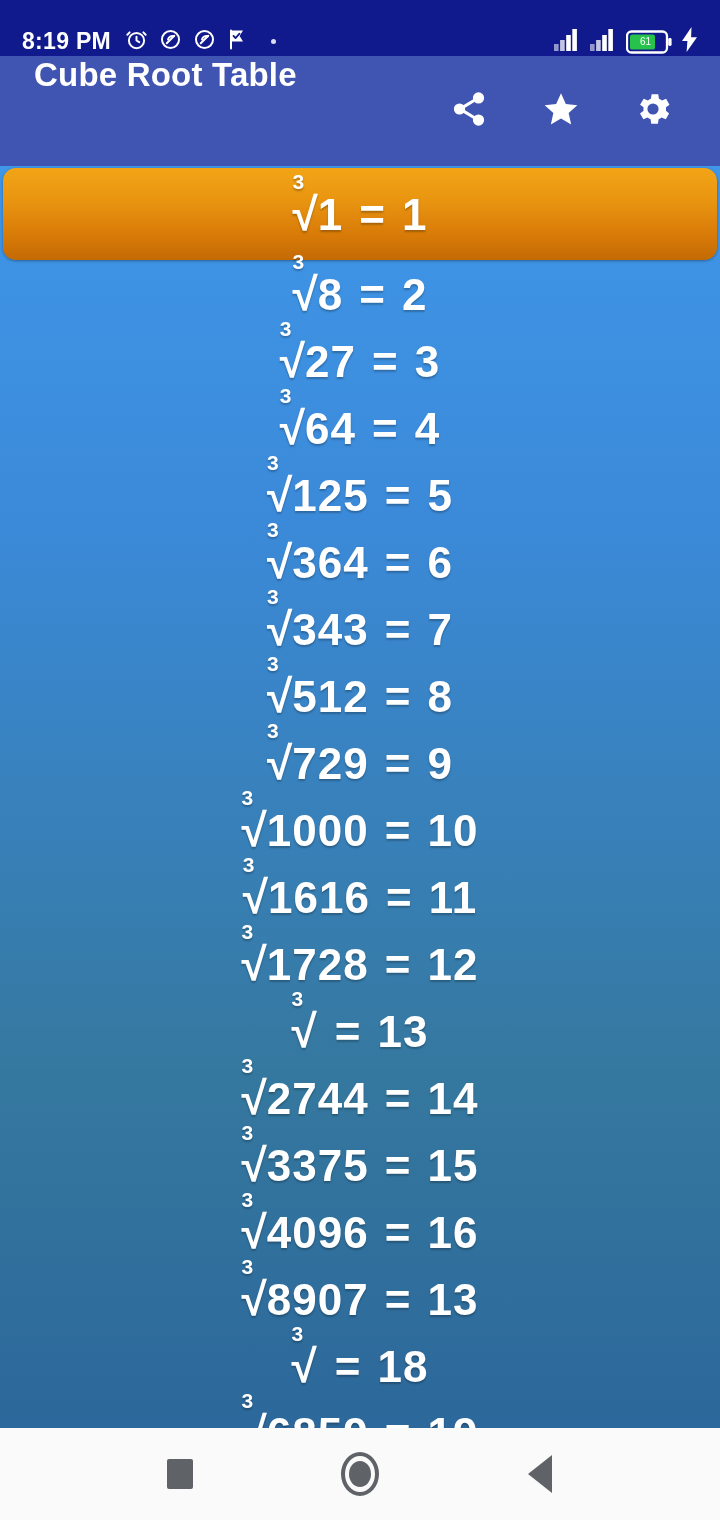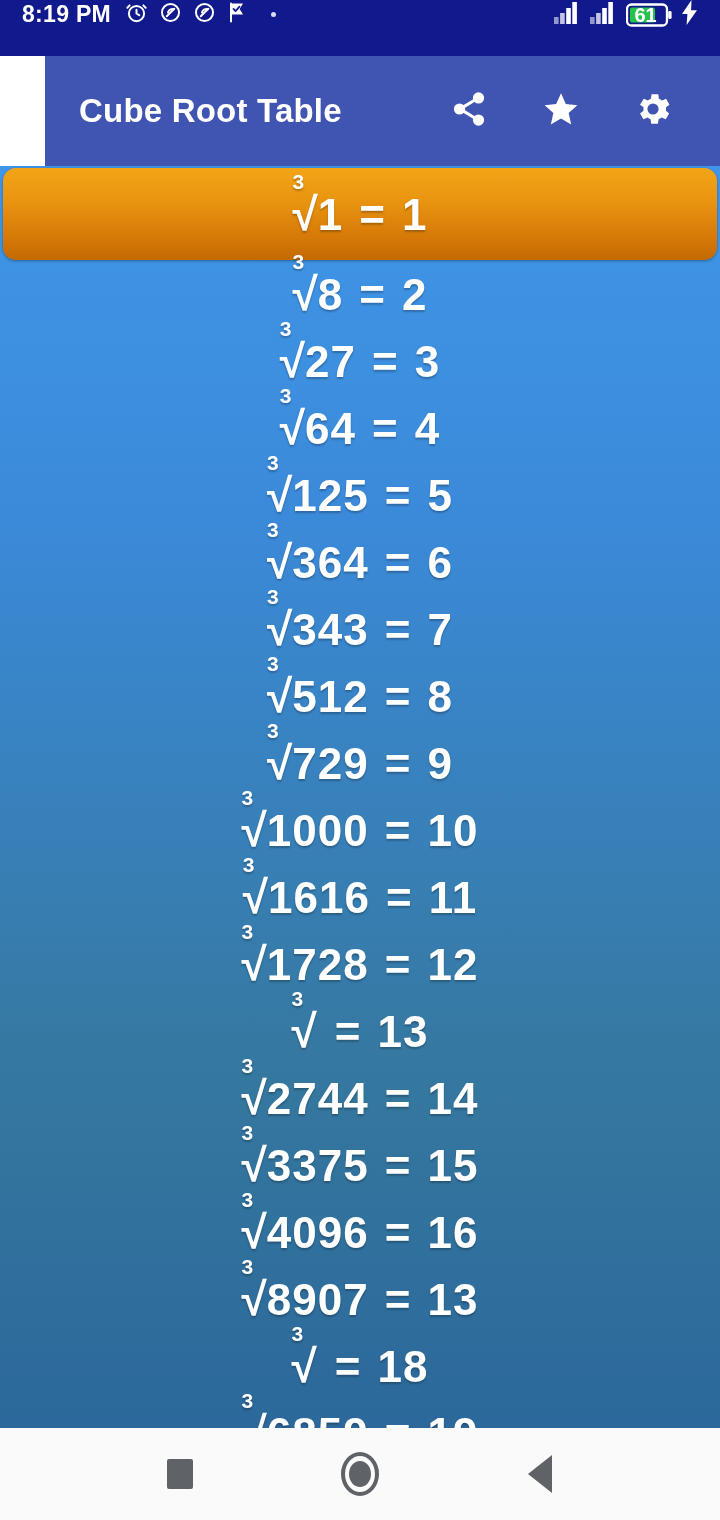--- a/index.html
+++ b/index.html
@@ -13,40 +13,39 @@
     position:relative;
     width:720px; height:1520px;
     display:flex; flex-direction:column;
     background:#ffffff;
   }
 
   
   #status-bar {
     height:56px; flex:0 0 56px;
     background:#111a8c;
-    display:flex; align-items:flex-start;
+    display:flex; align-items:flex-end;
     padding:0 22px;
     color:#ffffff;
   }
   #status-left { display:flex; align-items:center; gap:9px; }
   #status-right { margin-left:auto; display:flex; align-items:center; gap:9px; }
   .clock {
     font-size:23px; font-weight:bold; letter-spacing:0.3px;
     color:#ffffff; margin-right:4px;
   }
   .sb-ico { display:block; }
   .tiny-dot { width:5px; height:5px; border-radius:50%; background:#ffffff; opacity:.85; margin-left:12px;}
 
   
   #app-bar {
     height:110px; flex:0 0 110px;
     background:#4054b2;
-    display:flex; align-items:center;
+    display:flex; 
     padding:0 26px 0 34px;
-    margin-left:45px;
   }
   #app-title {
     color:#ffffff; font-size:33px; font-weight:bold;
     letter-spacing:.2px; white-space:nowrap;
   }
   #app-actions { margin-left:auto; display:flex; align-items:center; gap:46px; padding-right:18px; }
   .act { display:flex; align-items:center; justify-content:center; width:46px; height:46px; }
 
   
   #list-area {
@@ -167,21 +166,21 @@
           <rect x="18.3" y="0" width="4.6" height="22" fill="#ffffff"></rect>
         </svg>
       </span>
 
       <span class="sb-ico" style="position:relative;display:inline-flex;align-items:center;">
         <svg width="46" height="24" viewBox="0 0 46 24">
           <rect x="1" y="1.5" width="40" height="21" rx="4.5" ry="4.5" fill="none" stroke="#ffffff" stroke-width="2.3"></rect>
           <rect x="42.2" y="8" width="3.4" height="8" rx="1.4" fill="#ffffff"></rect>
           <rect x="4" y="4.4" width="25" height="15.2" rx="2.2" fill="#27c24c"></rect>
         </svg>
-        <span style="position:absolute;left:7px;top:50%;transform:translateY(-50%);font-size:20px;font-weight:bold;color:#ffffff;width:25px;text-align:center;line-height:1;">61</span>
+        <span style="position:absolute;left:7px;top:50%;transform:translateY(-50%);font-size:10px;font-weight:normal;color:#ffffff;width:25px;text-align:center;line-height:1;">61</span>
       </span>
 
       <span class="sb-ico">
         <svg width="17" height="25" viewBox="0 0 17 25">
           <path d="M10.5 0 1 14h5.4L5.6 25 16 10.2h-5.9z" fill="#ffffff"></path>
         </svg>
       </span>
     </div>
   </div>
 

